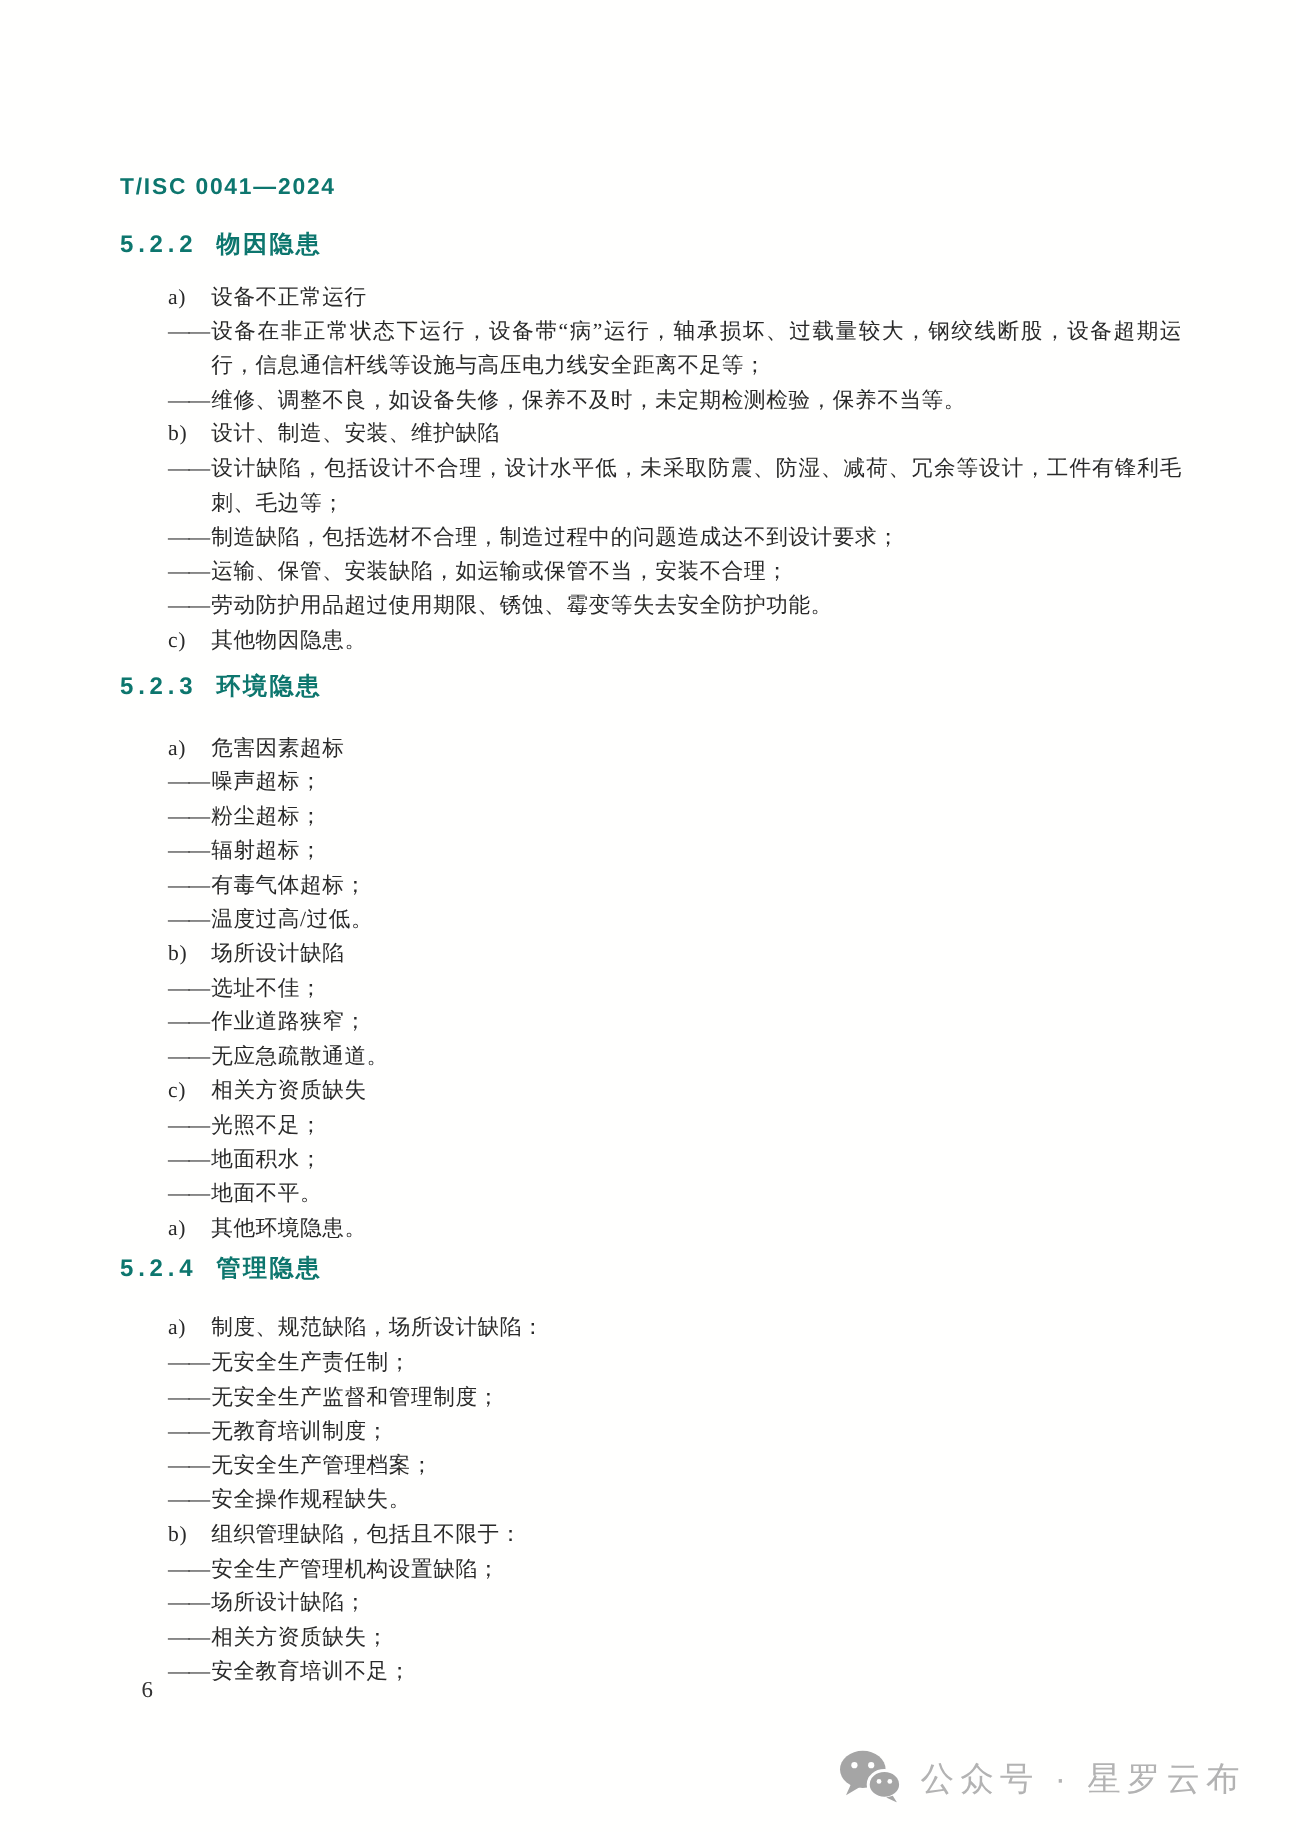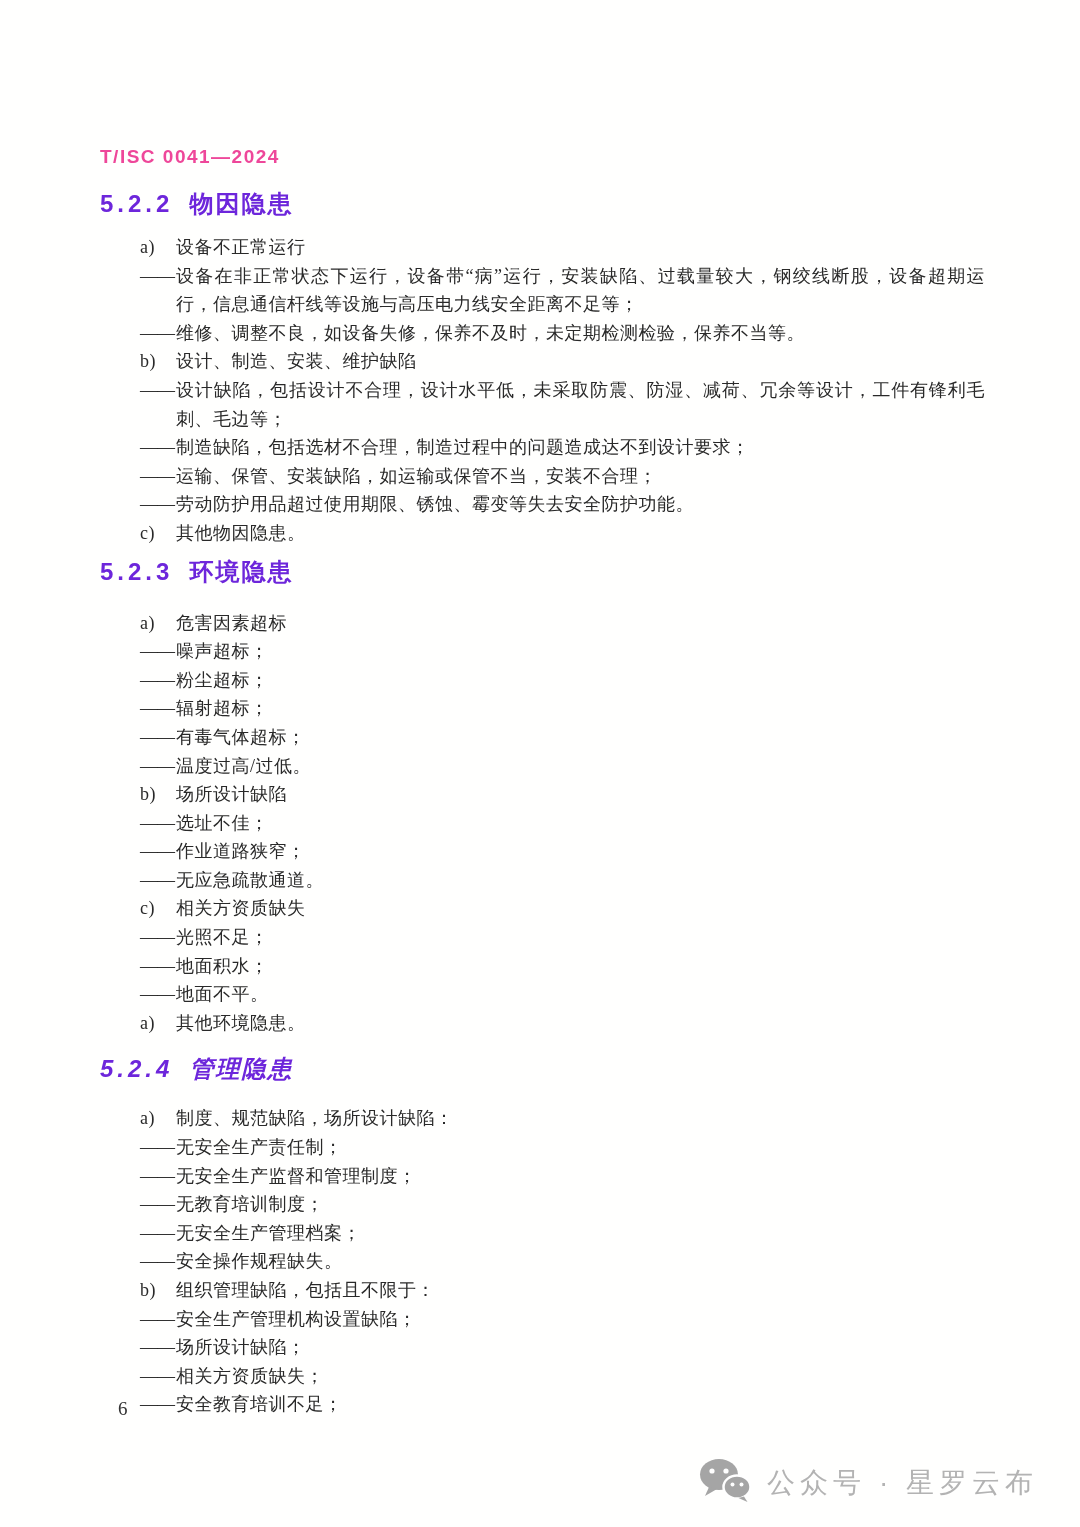--- a/index.html
+++ b/index.html
@@ -16,36 +16,36 @@
     left:100px; top:0; width:885px;
     filter: blur(0.25px) contrast(1.02);
   }
   .doc-number {
     margin-top:146px;
     font-family:"Liberation Sans", sans-serif;
     font-weight:700;
     font-size:19px;
     line-height:22px;
     letter-spacing:1.5px;
-    color:#ec4899;
+    color:#0f766e;
   }
   .sec-heading {
     margin:24px 0 0 0;
     font-family:"Liberation Sans", sans-serif;
     font-weight:700;
-    font-size:24px;
+    font-size:20px;
     line-height:24px;
-    color:#6d28d9;
+    color:#0f766e;
   }
   .sec-heading .sec-num { letter-spacing:4px; margin-right:16px; }
   .sec-heading .sec-title { letter-spacing:2px; }
   .sec-items { margin-top:17px; }
   .sec-2 .sec-heading { margin-top:12px; }
   .sec-2 .sec-items { margin-top:25px; }
-  .sec-3 .sec-heading { margin-top:20px;font-style:italic; }
+  .sec-3 .sec-heading { margin-top:8px; }
   .sec-3 .sec-items { margin-top:23px; }
   .item {
     position:relative;
     padding-left:76px;
     font-size:18px;
     line-height:28.6px;
     letter-spacing:0.5px;
     text-align:justify;
     text-align-last:left;
     color:#2b2b2b;
@@ -83,21 +83,21 @@
 <body>
 
 <div class="page">
   <div class="content">
     <div class="doc-number">T/ISC 0041—2024</div>
     <main id="sections-root">
         <section class="section sec-1">
           <h2 class="sec-heading"><span class="sec-num">5.2.2</span><span class="sec-title">物因隐患</span></h2>
           <div class="sec-items">
             <div class="item"><span class="marker">a)</span><span class="item-text">设备不正常运行</span></div>
-            <div class="item"><span class="marker dash">——</span><span class="item-text">设备在非正常状态下运行，设备带“病”运行，安装缺陷、过载量较大，钢绞线断股，设备超期运行，信息通信杆线等设施与高压电力线安全距离不足等；</span></div>
+            <div class="item"><span class="marker dash">——</span><span class="item-text">设备在非正常状态下运行，设备带“病”运行，轴承损坏、过载量较大，钢绞线断股，设备超期运行，信息通信杆线等设施与高压电力线安全距离不足等；</span></div>
             <div class="item"><span class="marker dash">——</span><span class="item-text">维修、调整不良，如设备失修，保养不及时，未定期检测检验，保养不当等。</span></div>
             <div class="item"><span class="marker">b)</span><span class="item-text">设计、制造、安装、维护缺陷</span></div>
             <div class="item"><span class="marker dash">——</span><span class="item-text">设计缺陷，包括设计不合理，设计水平低，未采取防震、防湿、减荷、冗余等设计，工件有锋利毛刺、毛边等；</span></div>
             <div class="item"><span class="marker dash">——</span><span class="item-text">制造缺陷，包括选材不合理，制造过程中的问题造成达不到设计要求；</span></div>
             <div class="item"><span class="marker dash">——</span><span class="item-text">运输、保管、安装缺陷，如运输或保管不当，安装不合理；</span></div>
             <div class="item"><span class="marker dash">——</span><span class="item-text">劳动防护用品超过使用期限、锈蚀、霉变等失去安全防护功能。</span></div>
             <div class="item"><span class="marker">c)</span><span class="item-text">其他物因隐患。</span></div>
           </div>
         </section>
         <section class="section sec-2">

